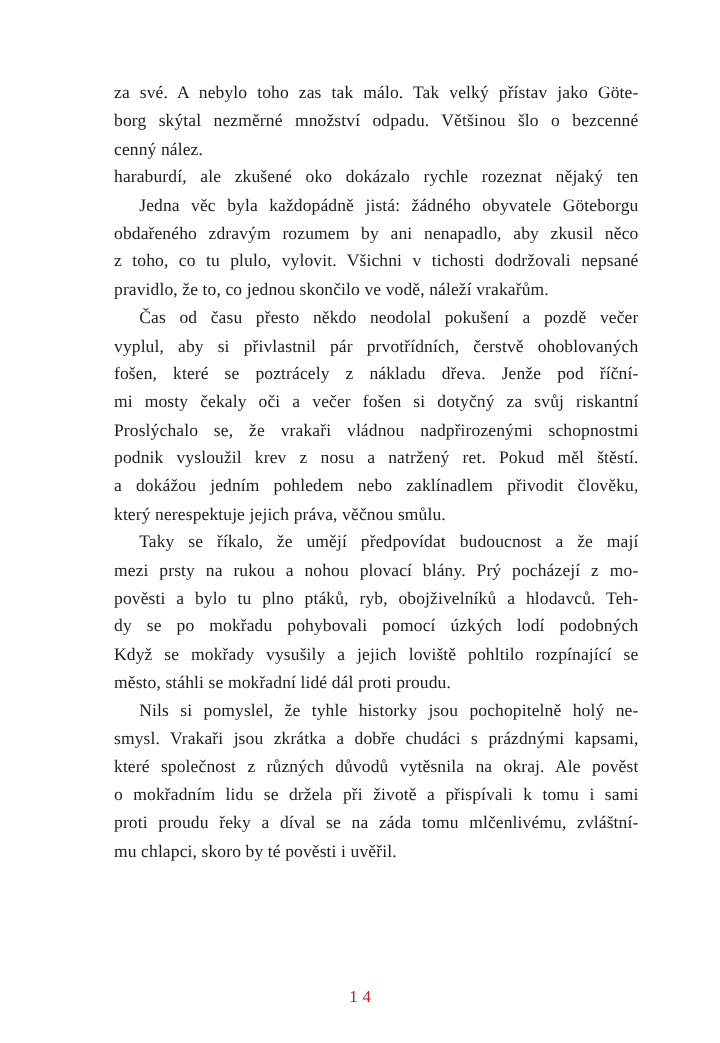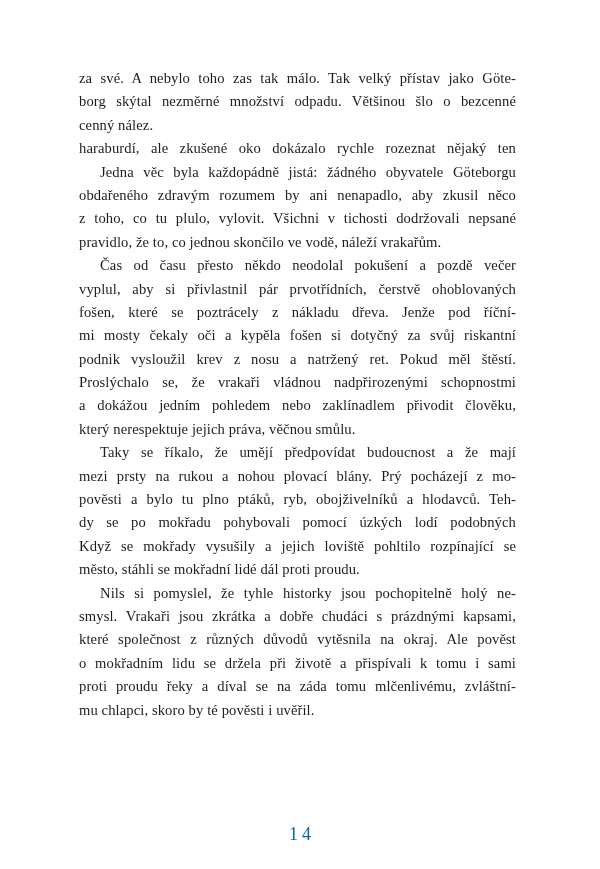--- a/index.html
+++ b/index.html
@@ -11,21 +11,21 @@
   }
   .page {
     position: relative;
     width: 600px;
     height: 869px;
     background: #ffffff;
     overflow: hidden;
   }
   .text-block {
     position: absolute;
-    left: 79px;
+    left: 95px;
     top: 67px;
     width: 437px;
     color: #1c1c1c;
     font-size: 14.6px;
     line-height: 23.4px;
     letter-spacing: 0.1px;
   }
   .paragraph { }
   .line {
     text-align: justify;
@@ -39,22 +39,22 @@
   }
   .line.first-indent {
     text-indent: 21px;
   }
   .page-number {
     position: absolute;
     left: 0;
     top: 824px;
     width: 600px;
     text-align: center;
-    font-size: 18px;
-    color: #0369a1;
+    font-size: 14px;
+    color: #b91c1c;
     letter-spacing: 4px;
     padding-left: 4px; 
     font-variant-numeric: oldstyle-nums;
   }
 </style>
 </head>
 <body>
 
 <div class="page">
   <main class="text-block">
@@ -67,23 +67,23 @@
       <div class="paragraph">
         <div class="line first-indent">Jedna věc byla každopádně jistá: žádného obyvatele Göteborgu</div>
         <div class="line">obdařeného zdravým rozumem by ani nenapadlo, aby zkusil něco</div>
         <div class="line">z toho, co tu plulo, vylovit. Všichni v tichosti dodržovali nepsané</div>
         <div class="line last">pravidlo, že to, co jednou skončilo ve vodě, náleží vrakařům.</div>
       </div>
       <div class="paragraph">
         <div class="line first-indent">Čas od času přesto někdo neodolal pokušení a pozdě večer</div>
         <div class="line">vyplul, aby si přivlastnil pár prvotřídních, čerstvě ohoblovaných</div>
         <div class="line">fošen, které se poztrácely z nákladu dřeva. Jenže pod říční-</div>
-        <div class="line">mi mosty čekaly oči a kypěla fošen si dotyčný za svůj riskantní</div>
+        <div class="line">mi mosty čekaly oči a večer fošen si dotyčný za svůj riskantní</div>
+        <div class="line">Proslýchalo se, že vrakaři vládnou nadpřirozenými schopnostmi</div>
         <div class="line">podnik vysloužil krev z nosu a natržený ret. Pokud měl štěstí.</div>
-        <div class="line">Proslýchalo se, že vrakaři vládnou nadpřirozenými schopnostmi</div>
         <div class="line">a dokážou jedním pohledem nebo zaklínadlem přivodit člověku,</div>
         <div class="line last">který nerespektuje jejich práva, věčnou smůlu.</div>
       </div>
       <div class="paragraph">
         <div class="line first-indent">Taky se říkalo, že umějí předpovídat budoucnost a že mají</div>
         <div class="line">mezi prsty na rukou a nohou plovací blány. Prý pocházejí z mo-</div>
         <div class="line">pověsti a bylo tu plno ptáků, ryb, obojživelníků a hlodavců. Teh-</div>
         <div class="line">dy se po mokřadu pohybovali pomocí úzkých lodí podobných</div>
         <div class="line">Když se mokřady vysušily a jejich loviště pohltilo rozpínající se</div>
         <div class="line last">město, stáhli se mokřadní lidé dál proti proudu.</div>

